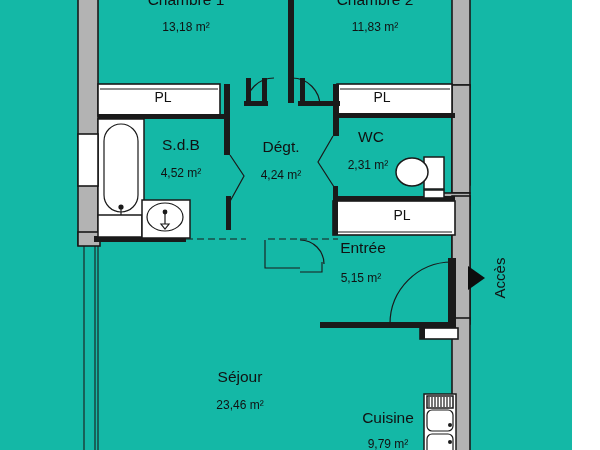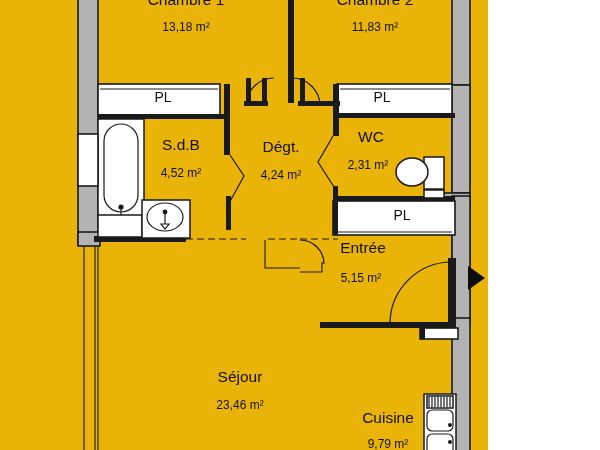--- a/index.html
+++ b/index.html
@@ -5,23 +5,23 @@
   html, body {
     margin: 0;
     padding: 0;
     background: #ffffff;
   }
   body {
     font-family: "Liberation Sans", sans-serif;
   }
   #plan-root {
     position: relative;
-    width: 488px;
+    width: 572px;
     height: 450px;
-    background: #eab308;
+    background: #14b8a6;
     overflow: hidden;
   }
   svg#floorplan {
     display: block;
     width: 600px;
     height: 450px;
   }
   .wall-thick { fill: #b3b3b3; stroke: #1a1a1a; stroke-width: 1.6; }
   .wall-inner { fill: #ffffff; stroke: #1a1a1a; stroke-width: 1.6; }
   .wall-solid { fill: #1a1a1a; stroke: none; }

